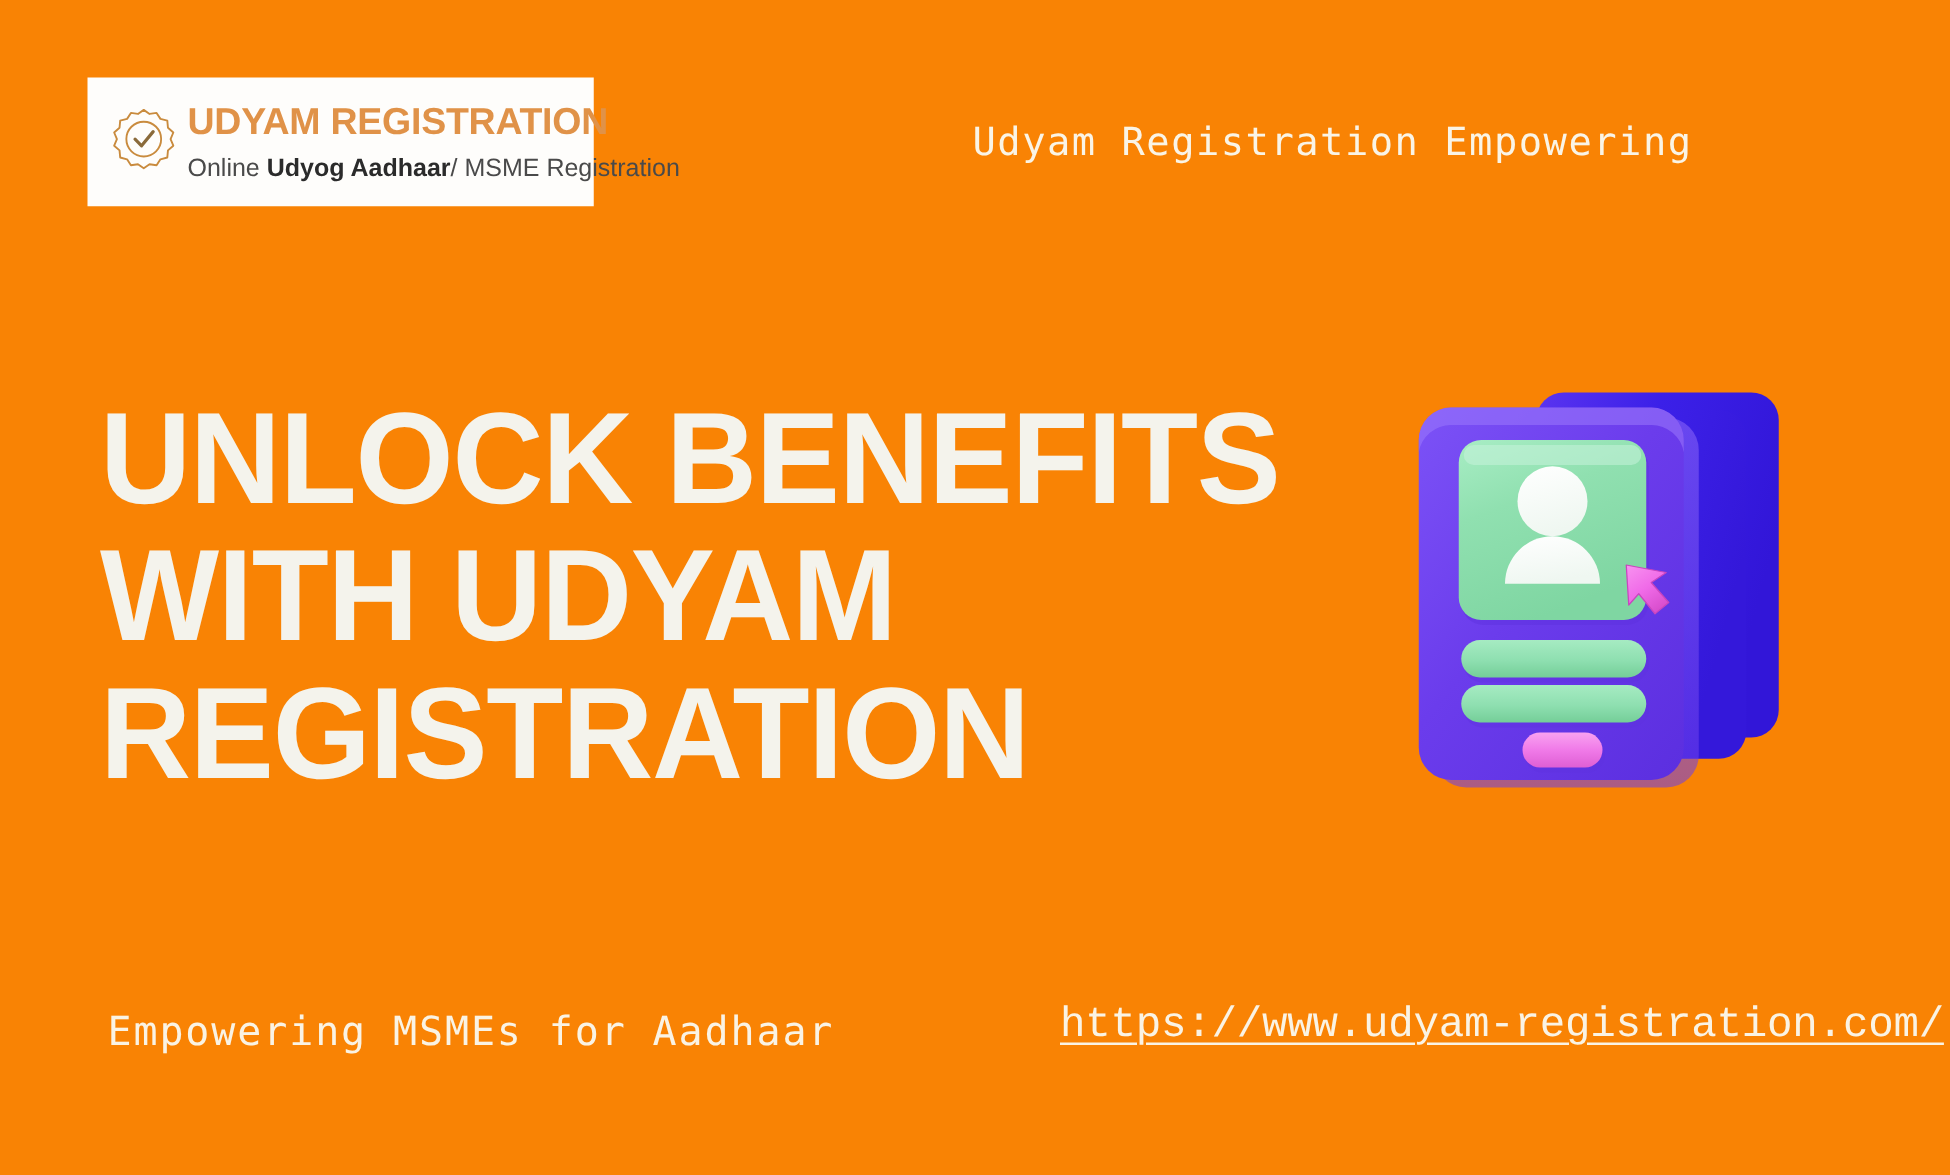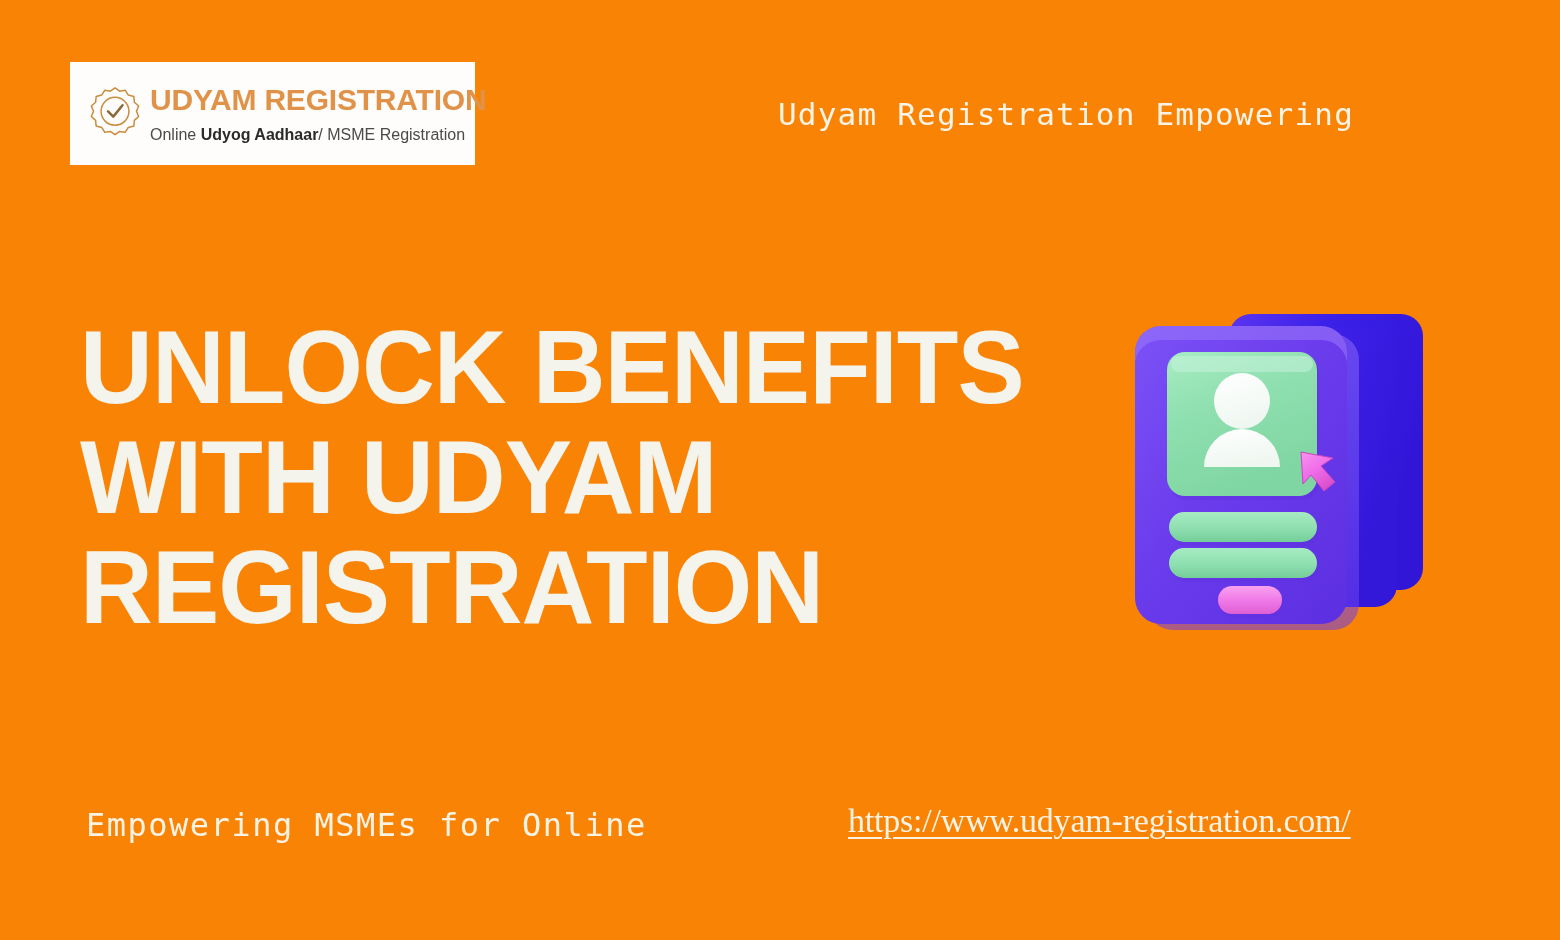--- a/index.html
+++ b/index.html
@@ -53,21 +53,21 @@
     font-family: "Liberation Sans", sans-serif;
     font-weight: bold;
     font-size: 30px;
     letter-spacing: -0.2px;
     color: #E09248;
     white-space: nowrap;
   }
   #logo-subtitle {
     margin-top: 12px;
     font-family: "Liberation Sans", sans-serif;
-    font-size: 16px;
+    font-size: 20px;
     color: #4A4A4A;
     white-space: nowrap;
   }
   #logo-subtitle b { color: #2B2B2B; font-weight: bold; }
   #logo-subtitle .sep { color: #4A4A4A; }
 
   
   #eyebrow {
     position: absolute;
     left: 778px;
@@ -106,21 +106,21 @@
     font-family: "DejaVu Sans Mono", monospace;
     font-size: 32px;
     letter-spacing: 1.5px;
     color: #FAF3E4;
     white-space: nowrap;
   }
   #site-link {
     position: absolute;
     left: 848px;
     top: 802px;
-    font-family: Liberation Serif, serif;
+    font-family: Liberation Mono, monospace;
     font-size: 34px;
     letter-spacing: -0.2px;
     color: #FAF3E4;
     text-decoration: underline;
     text-underline-offset: 5px;
     text-decoration-thickness: 2px;
     white-space: nowrap;
     cursor: pointer;
   }
 
@@ -161,21 +161,21 @@
   </div>
 
   <div id="eyebrow">Udyam Registration Empowering</div>
 
   <div id="headline">
     <div class="hl-line">UNLOCK BENEFITS</div>
     <div class="hl-line">WITH UDYAM</div>
     <div class="hl-line">REGISTRATION</div>
   </div>
 
-  <div id="tagline">Empowering MSMEs for Online</div>
+  <div id="tagline">Empowering MSMEs for Aadhaar</div>
 
   <a id="site-link" href="#">https://www.udyam-registration.com/</a>
 
   <div id="illustration">
     <svg viewBox="0 0 320 360" xmlns="http://www.w3.org/2000/svg">
       <defs>
         <linearGradient id="gBackCard" x1="0" y1="0" x2="1" y2="0.4">
           <stop offset="0" stop-color="#5B34F0"></stop>
           <stop offset="0.45" stop-color="#3B20E8"></stop>
           <stop offset="1" stop-color="#3216D8"></stop>

